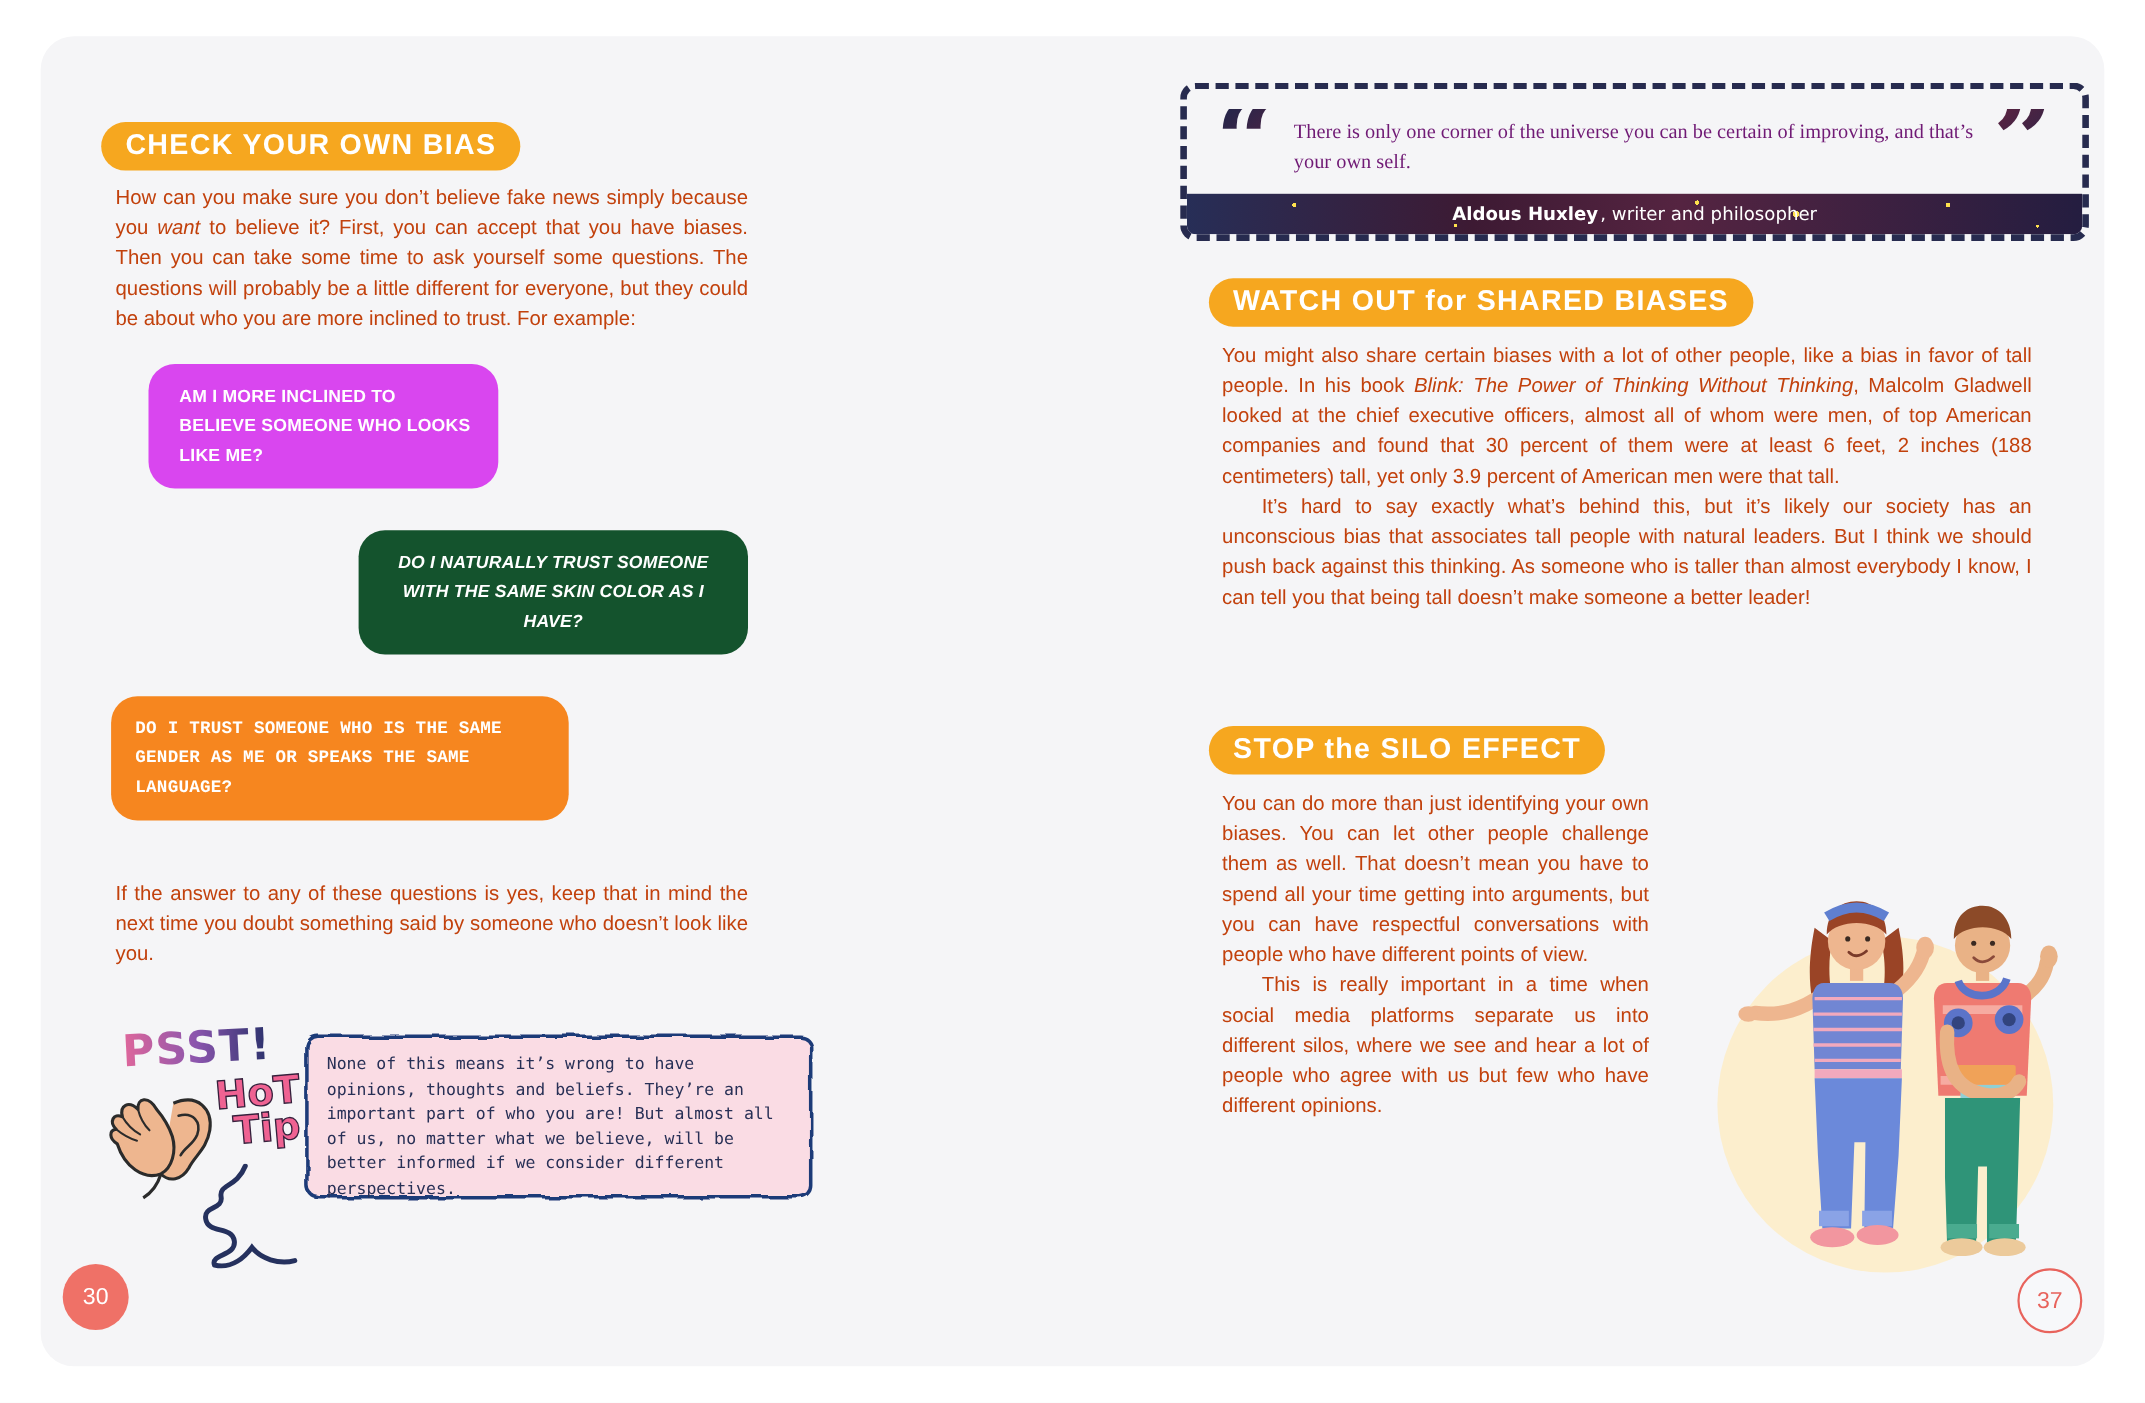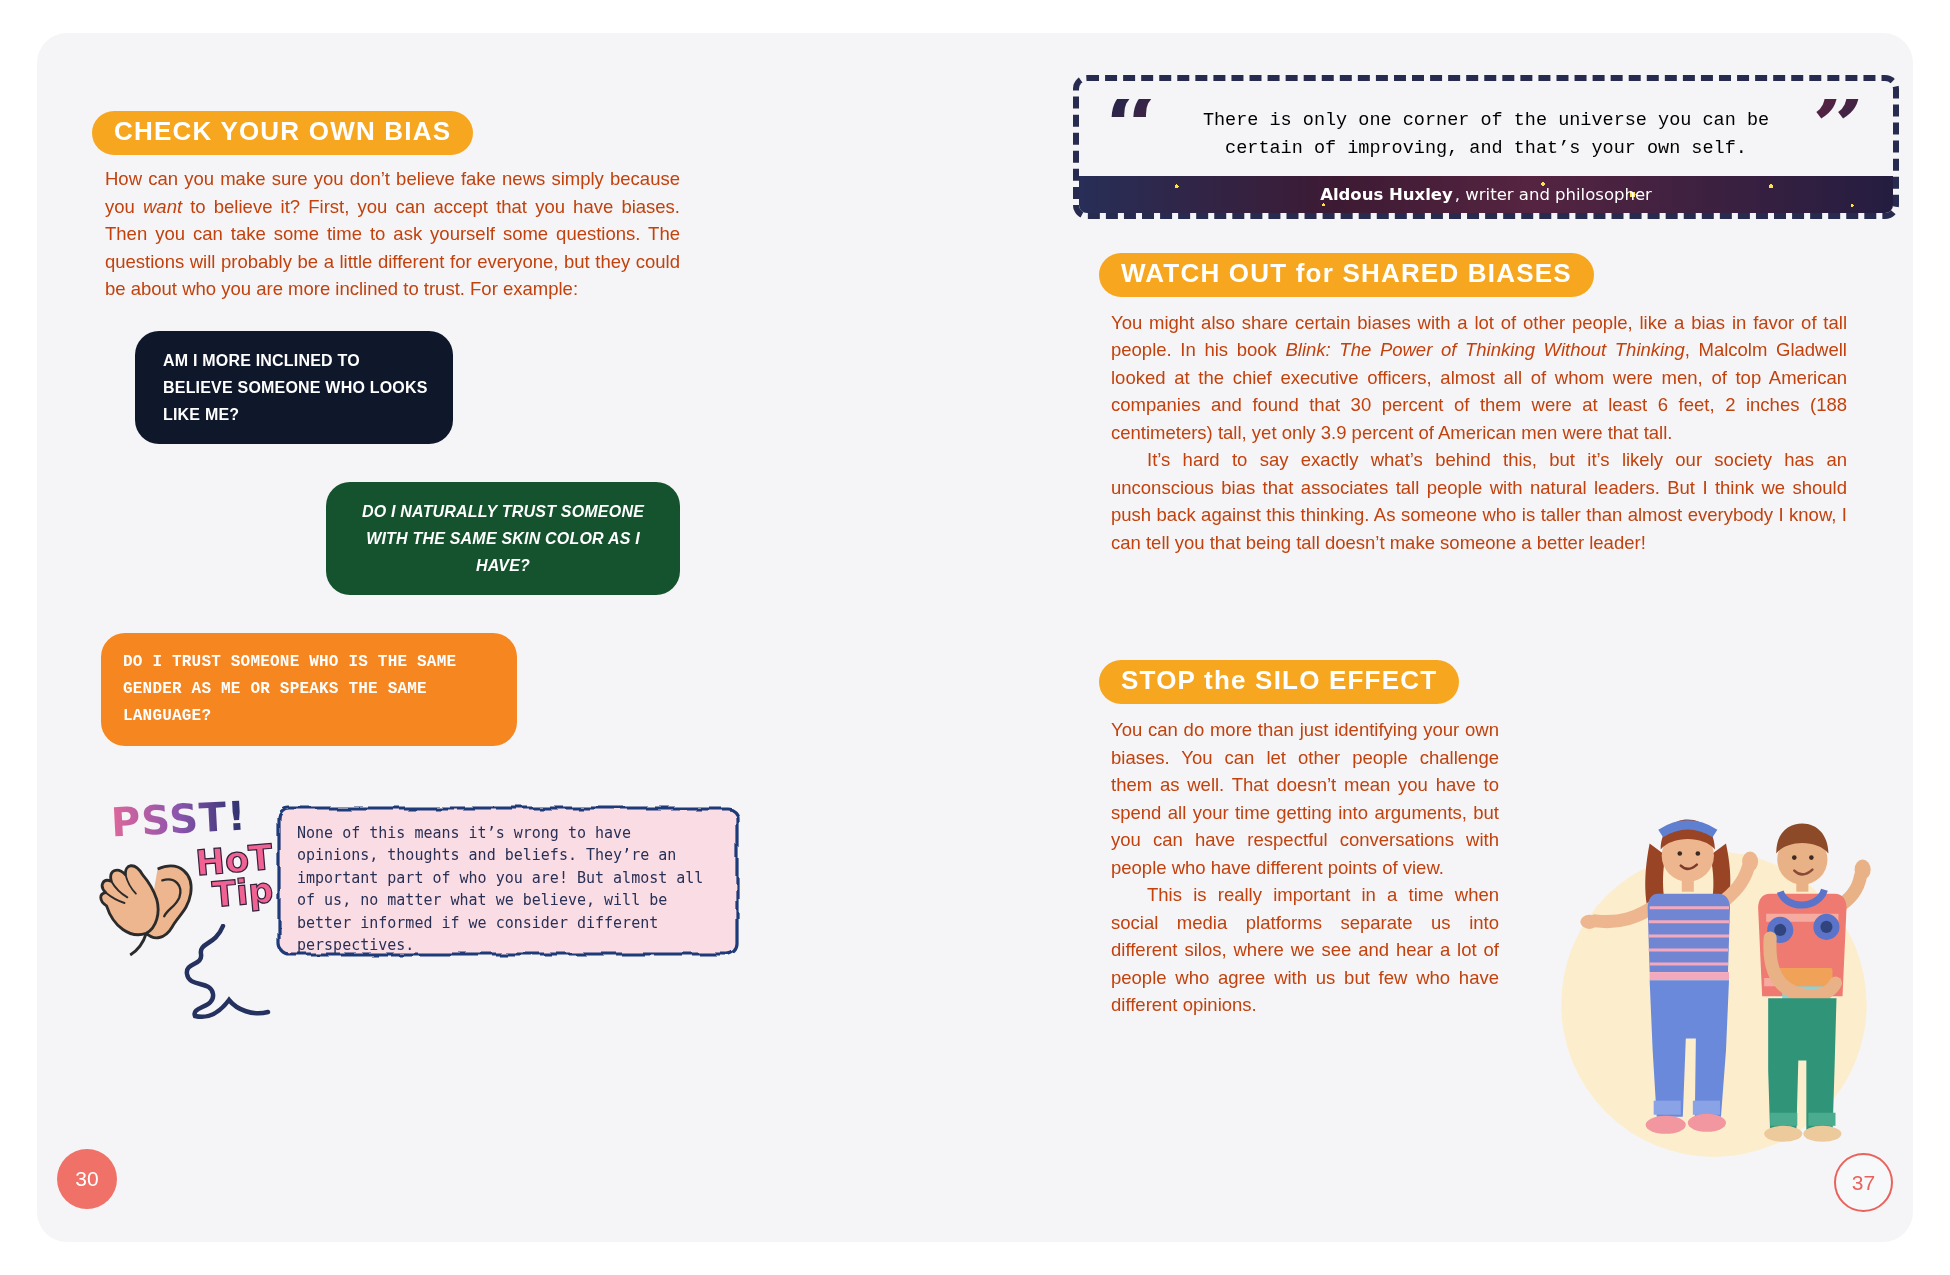--- a/index.html
+++ b/index.html
@@ -13,21 +13,21 @@
         font-size:26px;letter-spacing:1.2px;padding:5px 22px 8px;border-radius:999px;
         font-family:"Liberation Sans",sans-serif;}
   .body-p{font-size:18.5px;line-height:27.5px;color:#c2410c;text-align:justify;margin:0;}
   .indent{text-indent:36px;}
 
   
   .page-left{position:absolute;left:68px;top:78px;width:575px;}
   .page-left .pill{margin:0 0 10px -13px;}
   .bubble{color:#fff;font-weight:bold;font-size:16px;line-height:27px;
           padding:16px 22px;border-radius:24px;letter-spacing:.2px;}
-  .bubble-teal{background:#0f172a;max-width:268px;margin:28px 0 0 30px;padding-left:28px;}
+  .bubble-teal{background:#d946ef;max-width:268px;margin:28px 0 0 30px;padding-left:28px;}
   .bubble-blue{background:#14532d;max-width:310px;margin:38px 0 0 auto;text-align:center;font-style:italic;}
   .bubble-orange{background:#f6861f;max-width:372px;margin:38px 0 0 -4px;font-family:Liberation Mono, monospace;}
   .outro{margin-top:52px;}
 
   .tip-row{display:flex;margin-top:56px;align-items:flex-start;}
   .psst-block{position:relative;width:158px;height:215px;flex:0 0 auto;}
   .psst-word{position:absolute;left:6px;top:-6px;font-size:40px;font-weight:bold;
              transform:rotate(-3deg);letter-spacing:1px;font-family:"DejaVu Sans",sans-serif;
              background:linear-gradient(90deg,#e0679b,#8a55ad,#273069);
              -webkit-background-clip:text;background-clip:text;color:transparent;}
@@ -54,22 +54,22 @@
   
   .page-right{position:absolute;left:1036px;top:42px;width:826px;}
   .quote-box{position:relative;border:6px dashed #272b4f;border-radius:14px;
              padding:18px 26px 50px;}
   .quote-row{display:flex;gap:16px;align-items:flex-start;}
   .qmark{font-family:"DejaVu Serif",serif;font-weight:bold;font-size:96px;line-height:58px;
          height:60px;overflow:visible;flex:0 0 auto;
          -webkit-background-clip:text;background-clip:text;color:transparent;}
   .qmark.open{background-image:linear-gradient(135deg,#20264b,#5c2240);}
   .qmark.close{background-image:linear-gradient(315deg,#20264b,#5c2240);}
-  .quote-text{flex:1;text-align:center;font-size:18.5px;line-height:1.5;color:#000000;
-              max-width:650px;margin:8px auto 0;font-family:Liberation Mono, monospace;}
+  .quote-text{flex:1;text-align:left;font-size:18.5px;line-height:1.5;color:#701a75;
+              max-width:650px;margin:8px auto 0;font-family:Liberation Serif, serif;}
   .quote-attrib{position:absolute;left:0;right:0;bottom:0;height:37px;
        border-radius:0 0 8px 8px;display:flex;align-items:center;justify-content:center;
        color:#fff;font-size:16.5px;font-family:"DejaVu Sans",sans-serif;
        background-image:
          radial-gradient(2px 2px at 12% 28%, #ffe14d 99%, transparent),
          radial-gradient(1.5px 1.5px at 30% 78%, #ffe14d 99%, transparent),
          radial-gradient(2px 2px at 57% 22%, #ffe14d 99%, transparent),
          radial-gradient(3px 3px at 68% 50%, #ffe14d 99%, transparent),
          radial-gradient(2px 2px at 85% 28%, #ffe14d 99%, transparent),
          radial-gradient(1.5px 1.5px at 95% 80%, #ffe14d 99%, transparent),
@@ -93,20 +93,21 @@
 
     <div class="page-left">
       <div class="pill">CHECK YOUR OWN BIAS</div>
 
       <p class="body-p"><span>How can you make sure you don’t believe fake news simply because you </span><span style="font-style: italic;">want</span><span> to believe it? First, you can accept that you have biases. Then you can take some time to ask yourself some questions. The questions will probably be a little different for everyone, but they could be about who you are more inclined to trust. For example:</span></p>
 
       <div class="bubble bubble-teal">AM I MORE INCLINED TO BELIEVE SOMEONE WHO LOOKS LIKE ME?</div>
       <div class="bubble bubble-blue">DO I NATURALLY TRUST SOMEONE WITH THE SAME SKIN COLOR AS I HAVE?</div>
       <div class="bubble bubble-orange">DO I TRUST SOMEONE WHO IS THE SAME GENDER AS ME OR SPEAKS THE SAME LANGUAGE?</div>
 
+      <p class="body-p outro">If the answer to any of these questions is yes, keep that in mind the next time you doubt something said by someone who doesn’t look like you.</p>
 
       <div class="tip-row">
         <div class="psst-block">
           <div class="psst-word">PSST!</div>
           <svg class="hand-ear" width="104" height="118" viewBox="0 0 110 120">
             <path d="M62 24 C86 14 100 30 97 50 C94 68 83 74 77 86 C70 98 58 100 50 92" fill="#eeb68f" stroke="#2b2b2b" stroke-width="3" stroke-linejoin="round"></path>
             <path d="M67 36 C81 32 89 42 85 54 C81 64 73 66 69 74" fill="none" stroke="#2b2b2b" stroke-width="2.5" stroke-linecap="round"></path>
             <path d="M46 30 C38 16 27 19 28 30 C19 21 10 26 13 37 C4 33 0 42 7 49
                      C0 50 0 58 8 63 C15 85 33 98 50 92 C61 86 65 70 61 56 C57 44 52 37 46 30 Z" fill="#eeb68f" stroke="#2b2b2b" stroke-width="3" stroke-linejoin="round"></path>
             <path d="M28 30 C30 38 34 45 39 50 M13 37 C17 44 23 50 30 54 M7 49 C13 54 20 58 27 60" fill="none" stroke="#2b2b2b" stroke-width="2" stroke-linecap="round"></path>

